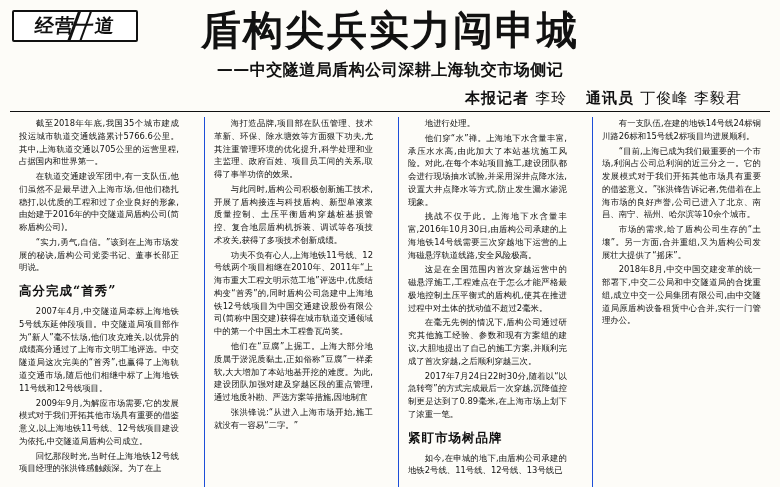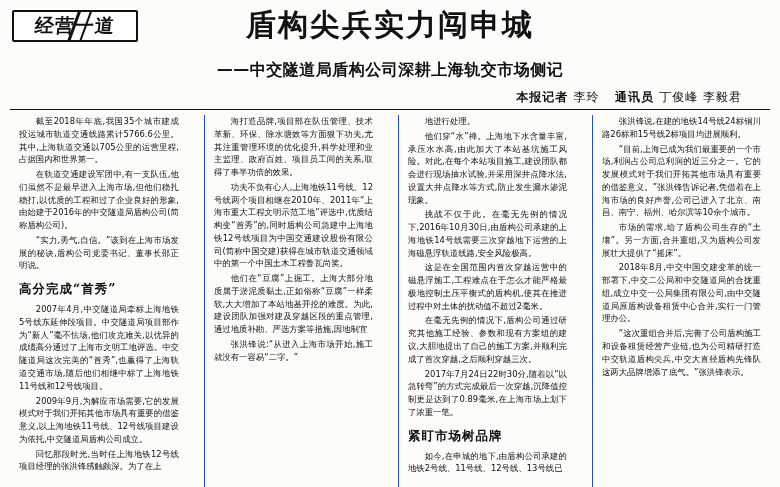--- a/index.html
+++ b/index.html
@@ -35,36 +35,36 @@
   .logo-slash2{
     position:absolute;left:70px;top:-4px;width:2px;height:40px;
     background:#111;transform:rotate(20deg);
   }
 
   
   .headline{
     text-align:center;
     font-family:"DejaVu Serif","Liberation Serif",serif;
     font-weight:bold;
-    font-size:30px;
+    font-size:40px;
     letter-spacing:2px;
     margin:2px 0 0 0;
     line-height:1.1;
   }
   .subhead{
     text-align:center;
     font-family:"DejaVu Serif","Liberation Serif",serif;
     font-weight:bold;
     font-size:16px;
     letter-spacing:0.5px;
     margin-top:18px;
   }
   .byline{
     text-align:right;
-    font-size:12px;
+    font-size:15px;
     font-weight:bold;
     margin:8px 28px 3px 0;
     letter-spacing:1px;
   }
   .byline .label{font-weight:bold;}
   .byline .name{font-weight:normal;}
 
   .rule{
     border:0;border-top:1px solid #111;
     margin:2px 0 5px 0;
@@ -128,35 +128,35 @@
         <p>截至2018年年底,我国35个城市建成投运城市轨道交通线路累计5766.6公里。其中,上海轨道交通以705公里的运营里程,占据国内和世界第一。</p>
         <p>在轨道交通建设军团中,有一支队伍,他们虽然不是最早进入上海市场,但他们稳扎稳打,以优质的工程和过了企业良好的形象,由始建于2016年的中交隧道局盾构公司(简称盾构公司)。</p>
         <p>“实力,勇气,自信。”该到在上海市场发展的秘诀,盾构公司党委书记、董事长邵正明说。</p>
         <div class="sec-title">高分完成“首秀”</div>
         <p>2007年4月,中交隧道局牵标上海地铁5号线东延伸段项目。中交隧道局项目部作为“新人”毫不怯场,他们攻克难关,以优异的成绩高分通过了上海市文明工地评选。中交隧道局这次完美的“首秀”,也赢得了上海轨道交通市场,随后他们相继中标了上海地铁11号线和12号线项目。</p>
         <p>2009年9月,为解应市场需要,它的发展模式对于我们开拓其他市场具有重要的借鉴意义,以上海地铁11号线、12号线项目建设为依托,中交隧道局盾构公司成立。</p>
         <p>回忆那段时光,当时任上海地铁12号线项目经理的张洪锋感触颇深。为了在上</p>
       </div>
       <div class="col">
         <p>海打造品牌,项目部在队伍管理、技术革新、环保、除水塘效等方面狠下功夫,尤其注重管理环境的优化提升,科学处理和业主监理、政府百姓、项目员工间的关系,取得了事半功倍的效果。</p>
+        <p>与此同时,盾构公司积极创新施工技术,开展了盾构接连与科技盾构、新型单液浆质量控制、土压平衡盾构穿越桩基损管控、复合地层盾构机拆装、调试等各项技术攻关,获得了多项技术创新成绩。</p>
         <p>功夫不负有心人,上海地铁11号线、12号线两个项目相继在2010年、2011年“上海市重大工程文明示范工地”评选中,优质结构变“首秀”的,同时盾构公司急建中上海地铁12号线项目为中国交通建设股份有限公司(简称中国交建)获得在城市轨道交通领域中的第一个中国土木工程鲁瓦尚奖。</p>
         <p>他们在“豆腐”上掘工。上海大部分地质属于淤泥质黏土,正如俗称“豆腐”一样柔软,大大增加了本站地基开挖的难度。为此,建设团队加强对建及穿越区段的重点管理,通过地质补勘、严选方案等措施,因地制宜</p>
         <p>张洪锋说:“从进入上海市场开始,施工就没有一容易“二字。”</p>
       </div>
       <div class="col">
         <p>地进行处理。</p>
         <p>他们穿“水”禅。上海地下水含量丰富,承压水水高,由此加大了本站基坑施工风险。对此,在每个本站项目施工,建设团队都会进行现场抽水试验,并采用深井点降水法,设置大井点降水等方式,防止发生漏水渗泥现象。</p>
-        <p>挑战不仅于此。在毫无先例的情况下,2016年10月30日,由盾构公司承建的上海地铁14号线需要三次穿越地下运营的上海磁悬浮轨道线路,安全风险极高。</p>
+        <p>挑战不仅于此。上海地下水含量丰富,2016年10月30日,由盾构公司承建的上海地铁14号线需要三次穿越地下运营的上海磁悬浮轨道线路,安全风险极高。</p>
         <p>这是在全国范围内首次穿越运营中的磁悬浮施工,工程难点在于怎么才能严格最极地控制土压平衡式的盾构机,使其在推进过程中对土体的扰动值不超过2毫米。</p>
         <p>在毫无先例的情况下,盾构公司通过研究其他施工经验、参数和现有方案组的建议,大胆地提出了自己的施工方案,并顺利完成了首次穿越,之后顺利穿越三次。</p>
         <p>2017年7月24日22时30分,随着以“以急转弯”的方式完成最后一次穿越,沉降值控制更是达到了0.89毫米,在上海市场上划下了浓重一笔。</p>
         <div class="sec-title">紧盯市场树品牌</div>
         <p>如今,在申城的地下,由盾构公司承建的地铁2号线、11号线、12号线、13号线已</p>
       </div>
       <div class="col">
-        <p>张洪锋说,在建的地铁14号线24标铜川路26标和15号线2标项目均进展顺利。</p>
+        <p>有一支队伍,在建的地铁14号线24标铜川路26标和15号线2标项目均进展顺利。</p>
         <p>“目前,上海已成为我们最重要的一个市场,利润占公司总利润的近三分之一。它的发展模式对于我们开拓其他市场具有重要的借鉴意义。”张洪锋告诉记者,凭借着在上海市场的良好声誉,公司已进入了北京、南昌、南宁、福州、哈尔滨等10余个城市。</p>
         <p>市场的需求,给了盾构公司生存的“土壤”。另一方面,合并重组,又为盾构公司发展壮大提供了“摇床”。</p>
         <p>2018年8月,中交中国交建变革的统一部署下,中交二公局和中交隧道局的合拢重组,成立中交一公局集团有限公司,由中交隧道局原盾构设备租赁中心合并,实行一门管理办公。</p>
-        <p>“这次重组合并后,完善了公司盾构施工和设备租赁经营产业链,也为公司精研打造中交轨道盾构尖兵,中交大直径盾构先锋队这两大品牌增添了底气。”张洪锋表示。</p>
       </div>
     </div>
 </div>
 
 </body></html>

